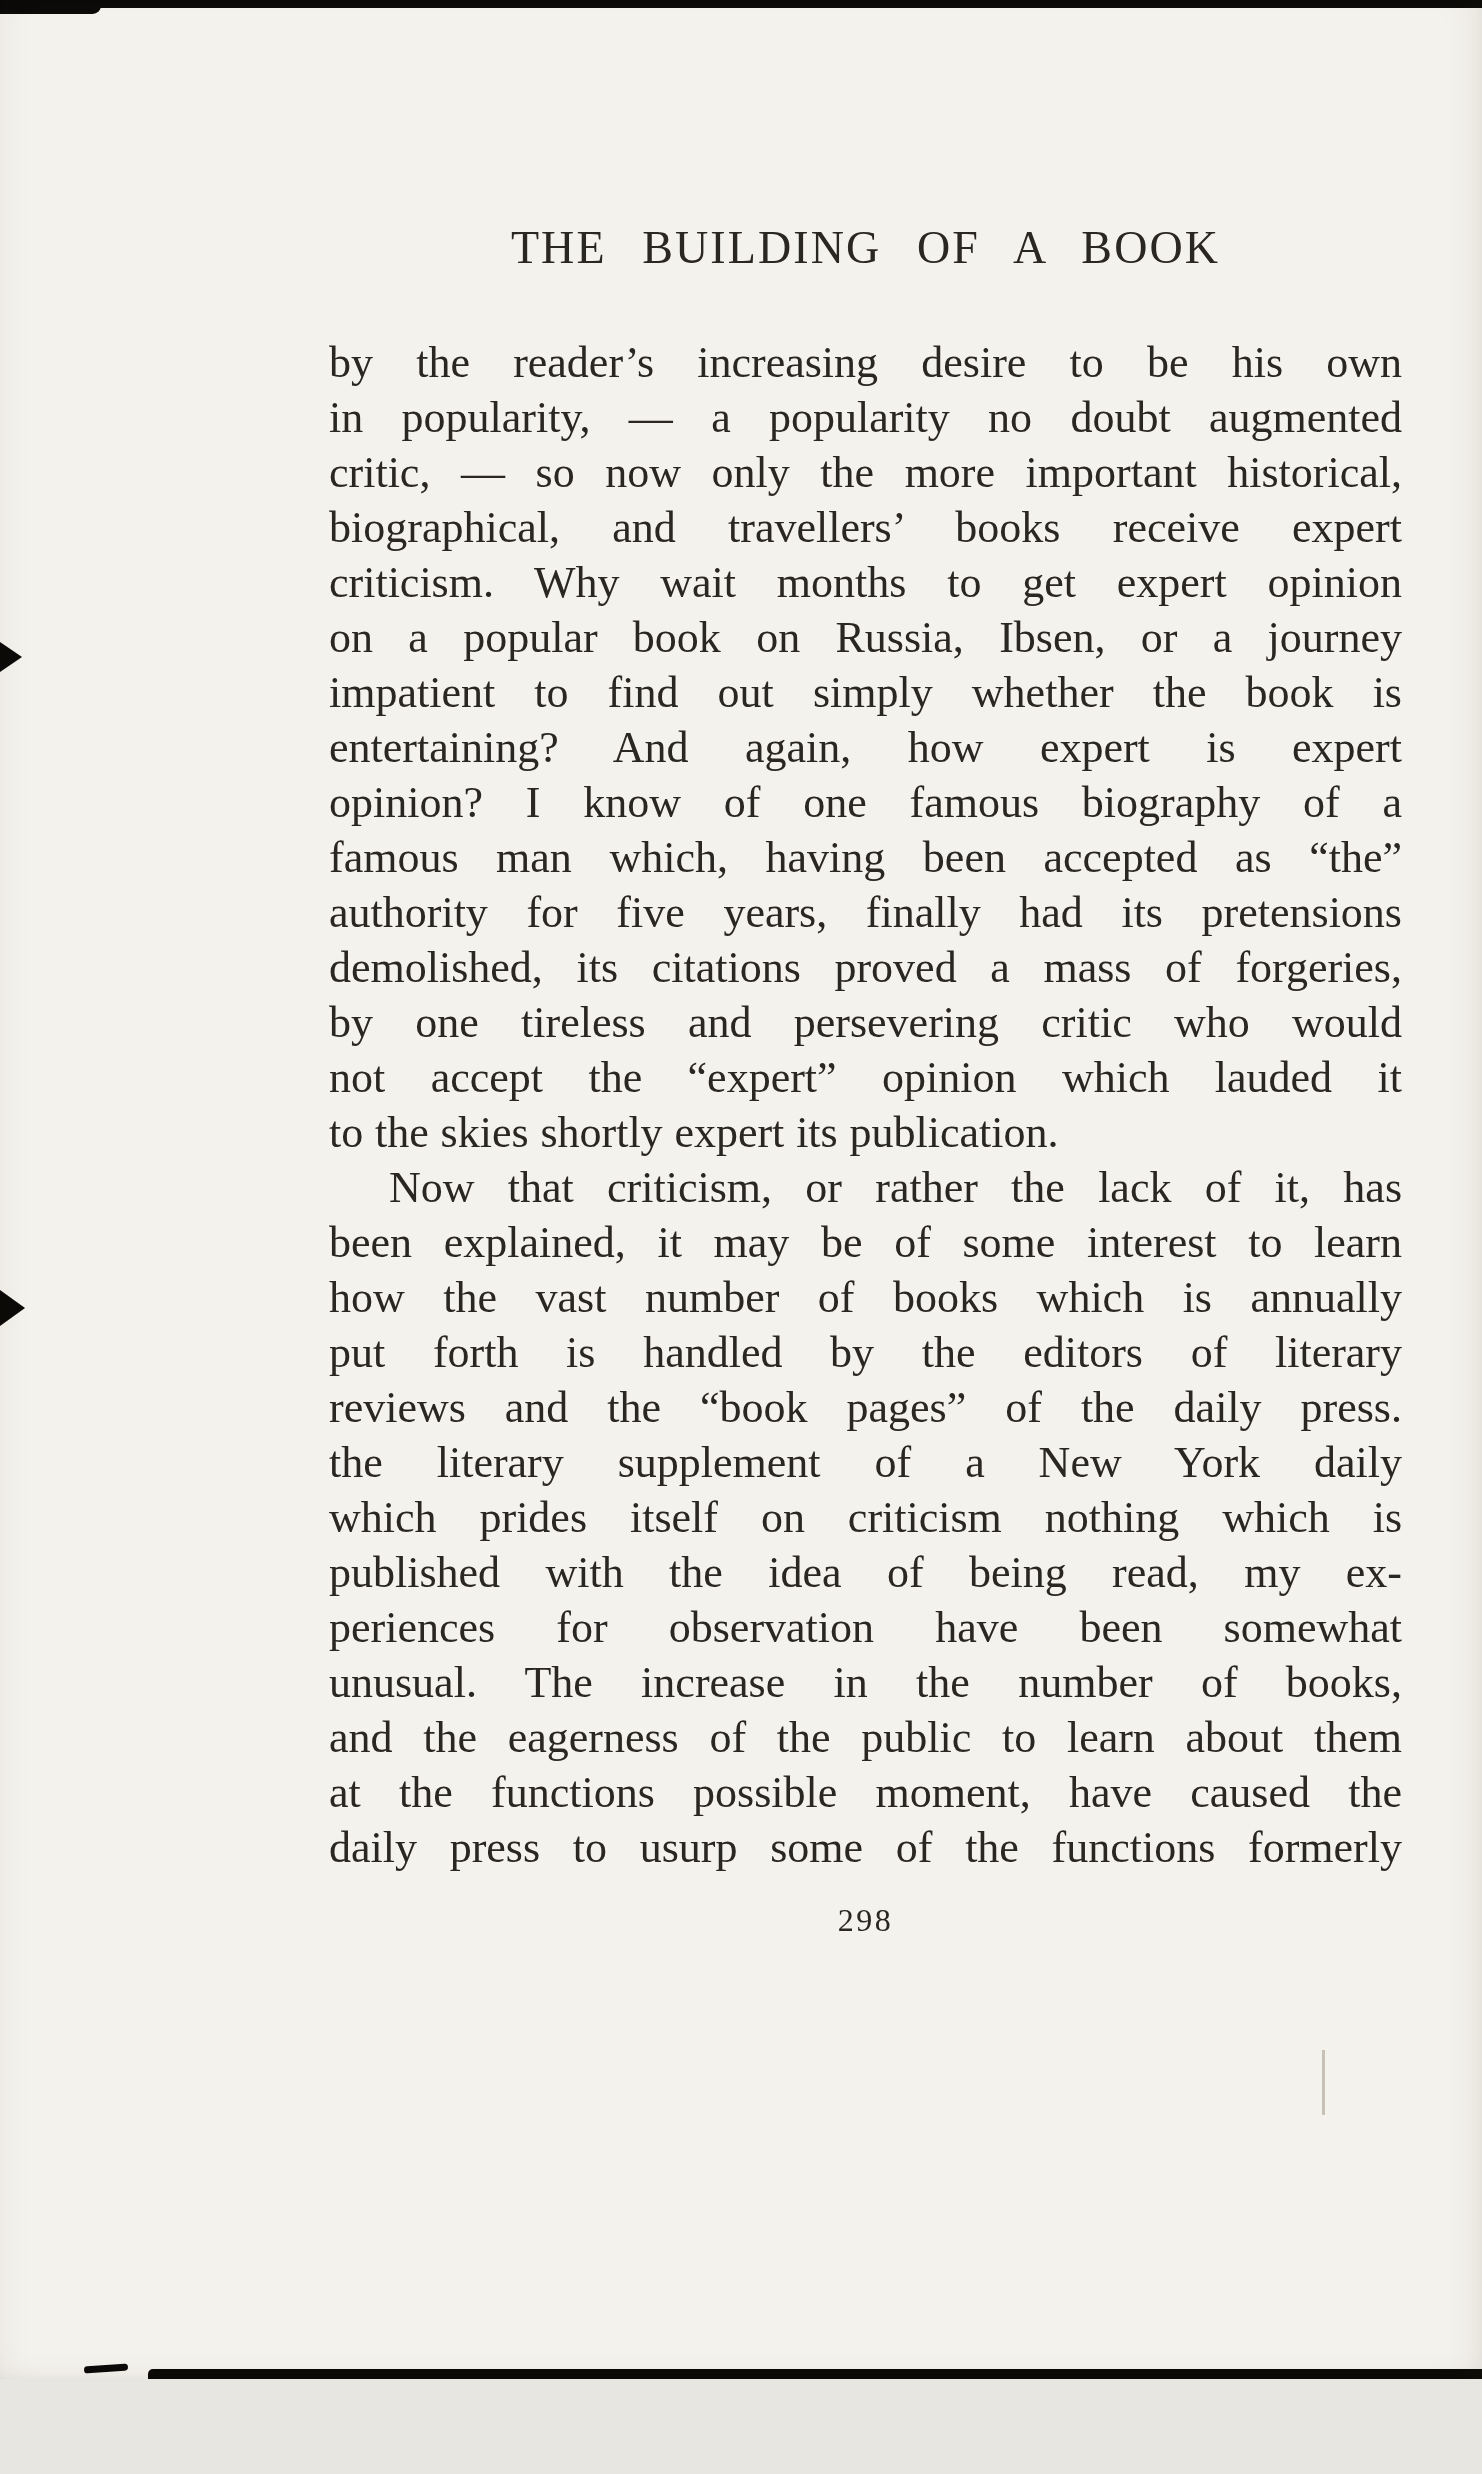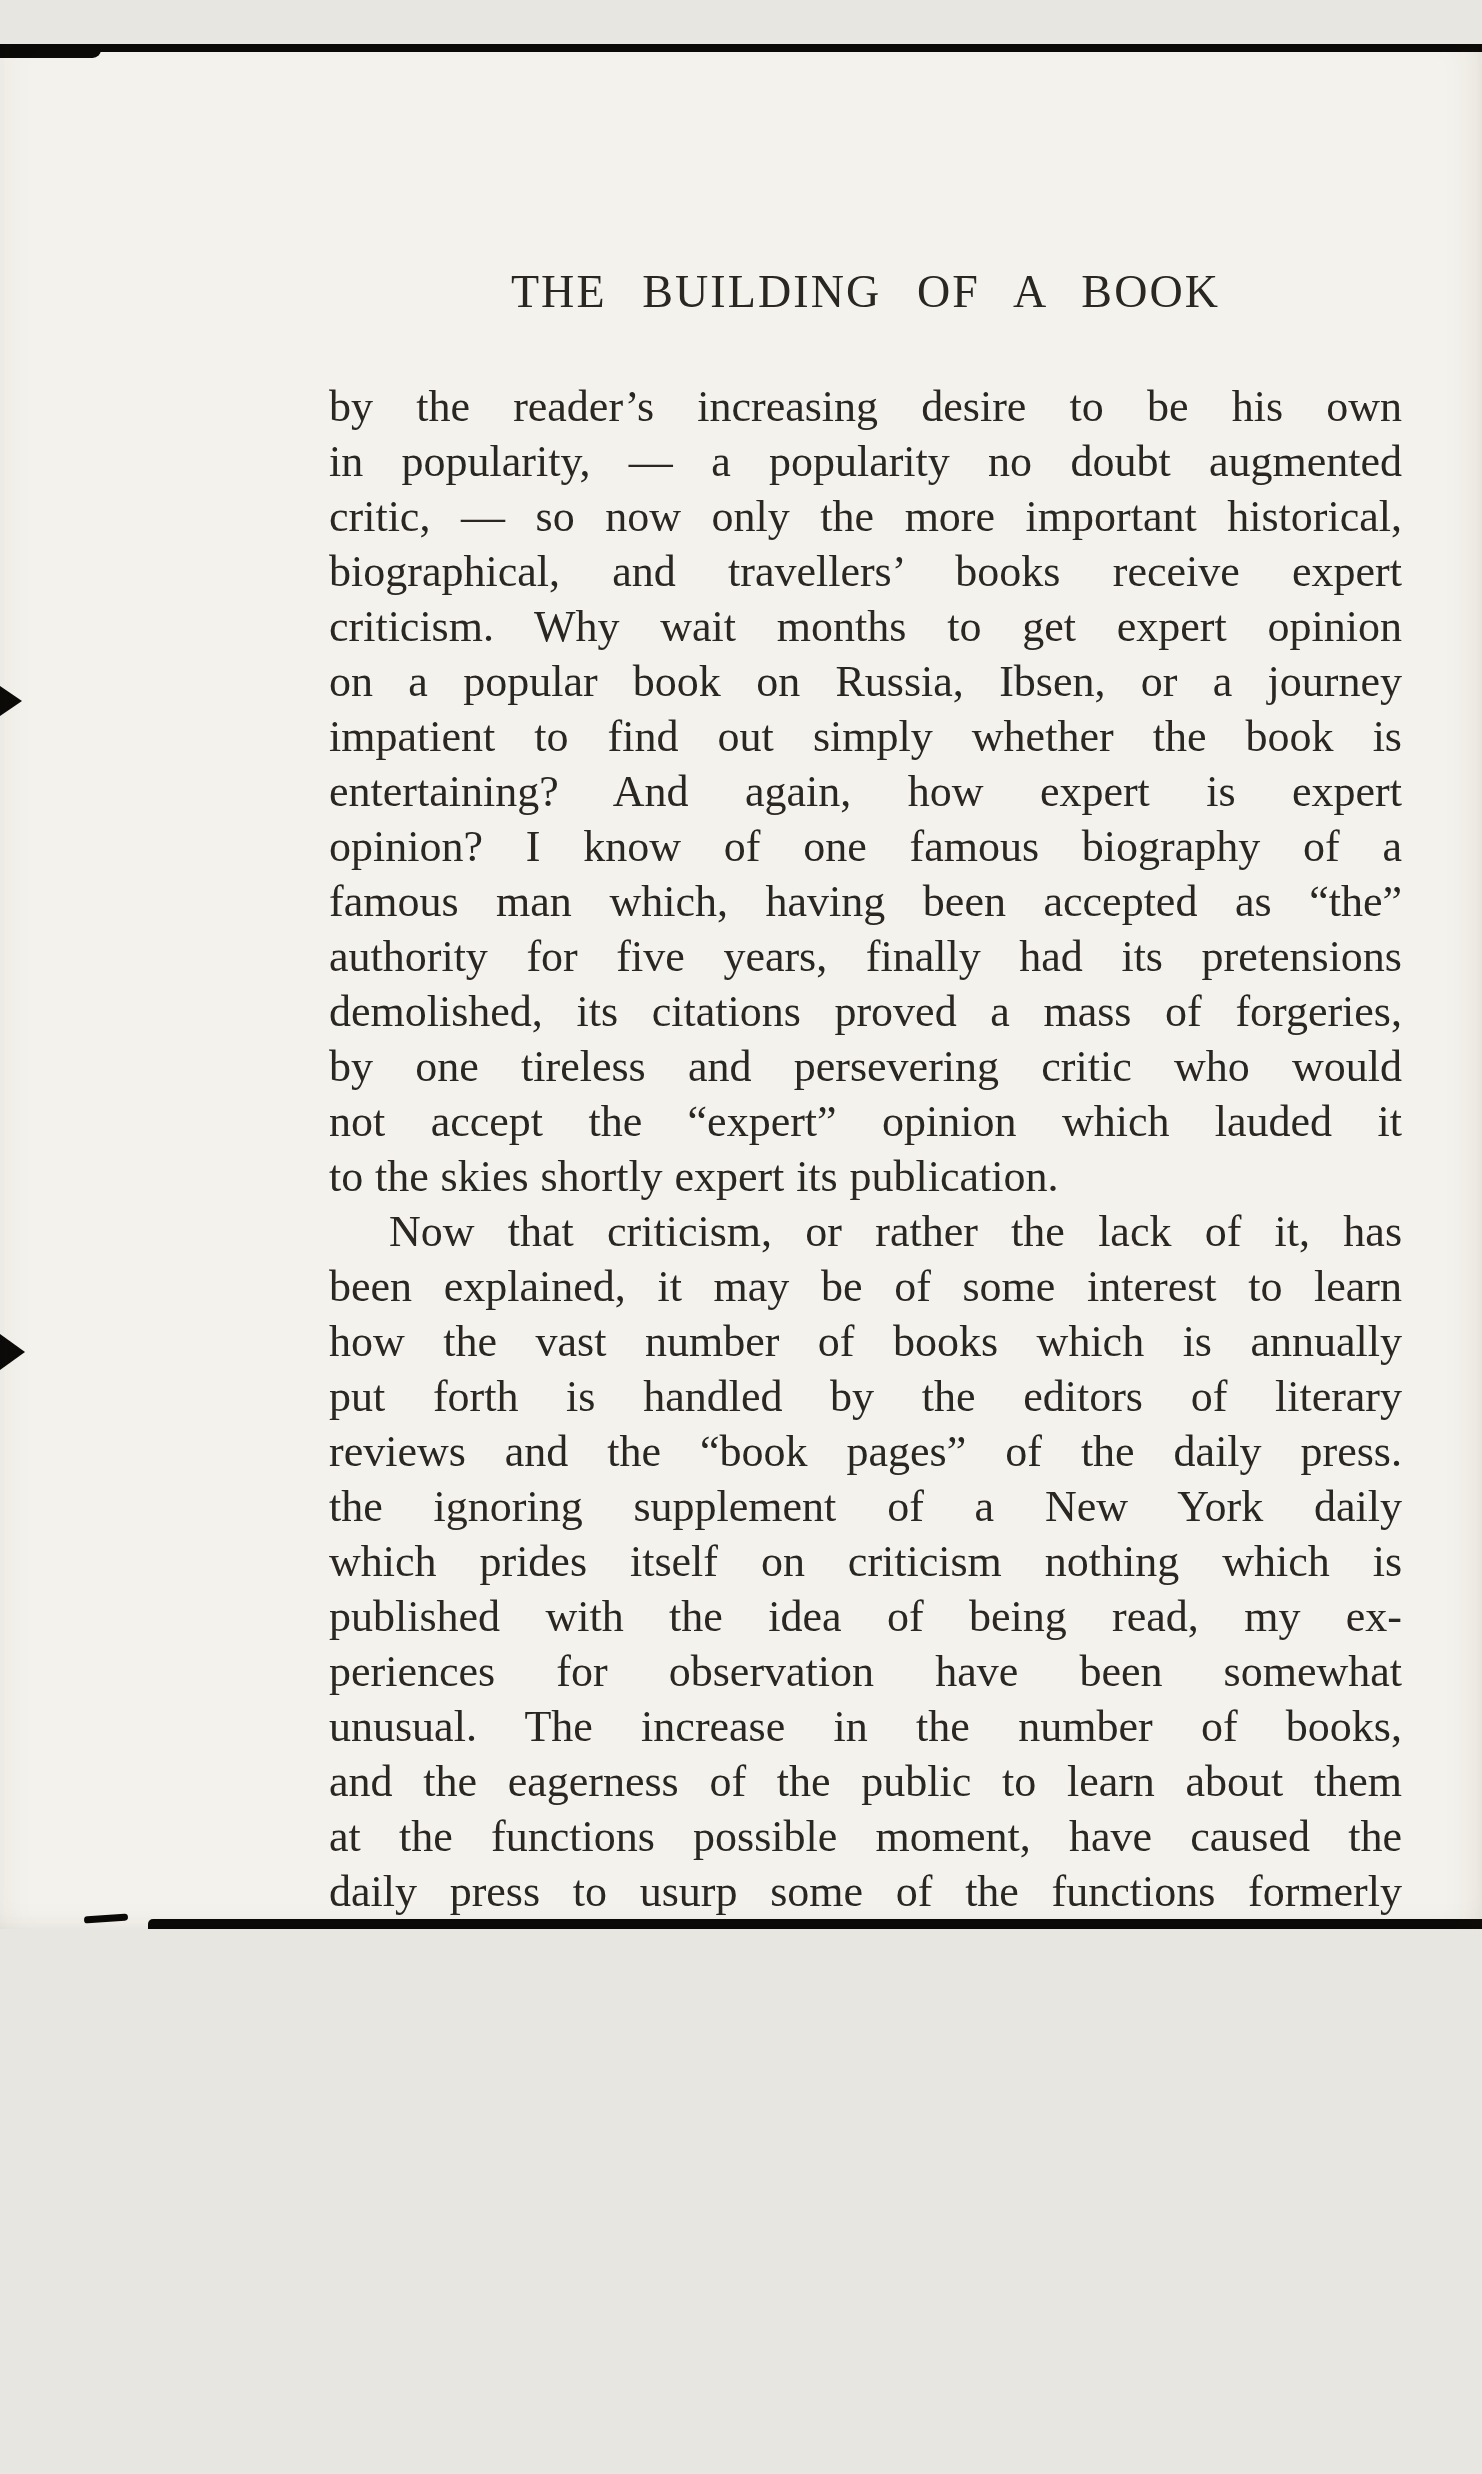--- a/index.html
+++ b/index.html
@@ -8,24 +8,23 @@
     --artifact:#0c0b09;
   }
   html,body{margin:0;padding:0;}
   body{
     background:#e8e6e0;
     font-family:"Liberation Serif","DejaVu Serif",serif;
   }
   .page{
     position:relative;
     width:1483px;
-    height:1885px;
+    height:2379px;
     background:var(--paper,#f4f2ec);
     overflow:hidden;
-    margin-top:44px;
   }
   .page::after{
     content:"";
     position:absolute;
     inset:0;
     pointer-events:none;
     box-shadow:
       inset -23.5px 0 46px -32px rgba(60,50,35,0.18),
       inset 23.5px 0 46px -35px rgba(60,50,35,0.10),
       inset 0 -20px 38px -28.5px rgba(60,50,35,0.10);
@@ -112,21 +111,21 @@
       <div class="line">not accept the “expert” opinion which lauded it</div>
       <div class="line endline">to the skies shortly expert its publication.</div>
     </div>
 
     <div class="para">
       <div class="line indent">Now that criticism, or rather the lack of it, has</div>
       <div class="line">been explained, it may be of some interest to learn</div>
       <div class="line">how the vast number of books which is annually</div>
       <div class="line">put forth is handled by the editors of literary</div>
       <div class="line">reviews and the “book pages” of the daily press.</div>
-      <div class="line">the ignoring supplement of a New York daily</div>
+      <div class="line">the literary supplement of a New York daily</div>
       <div class="line">which prides itself on criticism nothing which is</div>
       <div class="line">published with the idea of being read, my ex-</div>
       <div class="line">periences for observation have been somewhat</div>
       <div class="line">unusual. The increase in the number of books,</div>
       <div class="line">and the eagerness of the public to learn about them</div>
       <div class="line">at the functions possible moment, have caused the</div>
       <div class="line">daily press to usurp some of the functions formerly</div>
     </div>
 
     <div class="folio">298</div>

